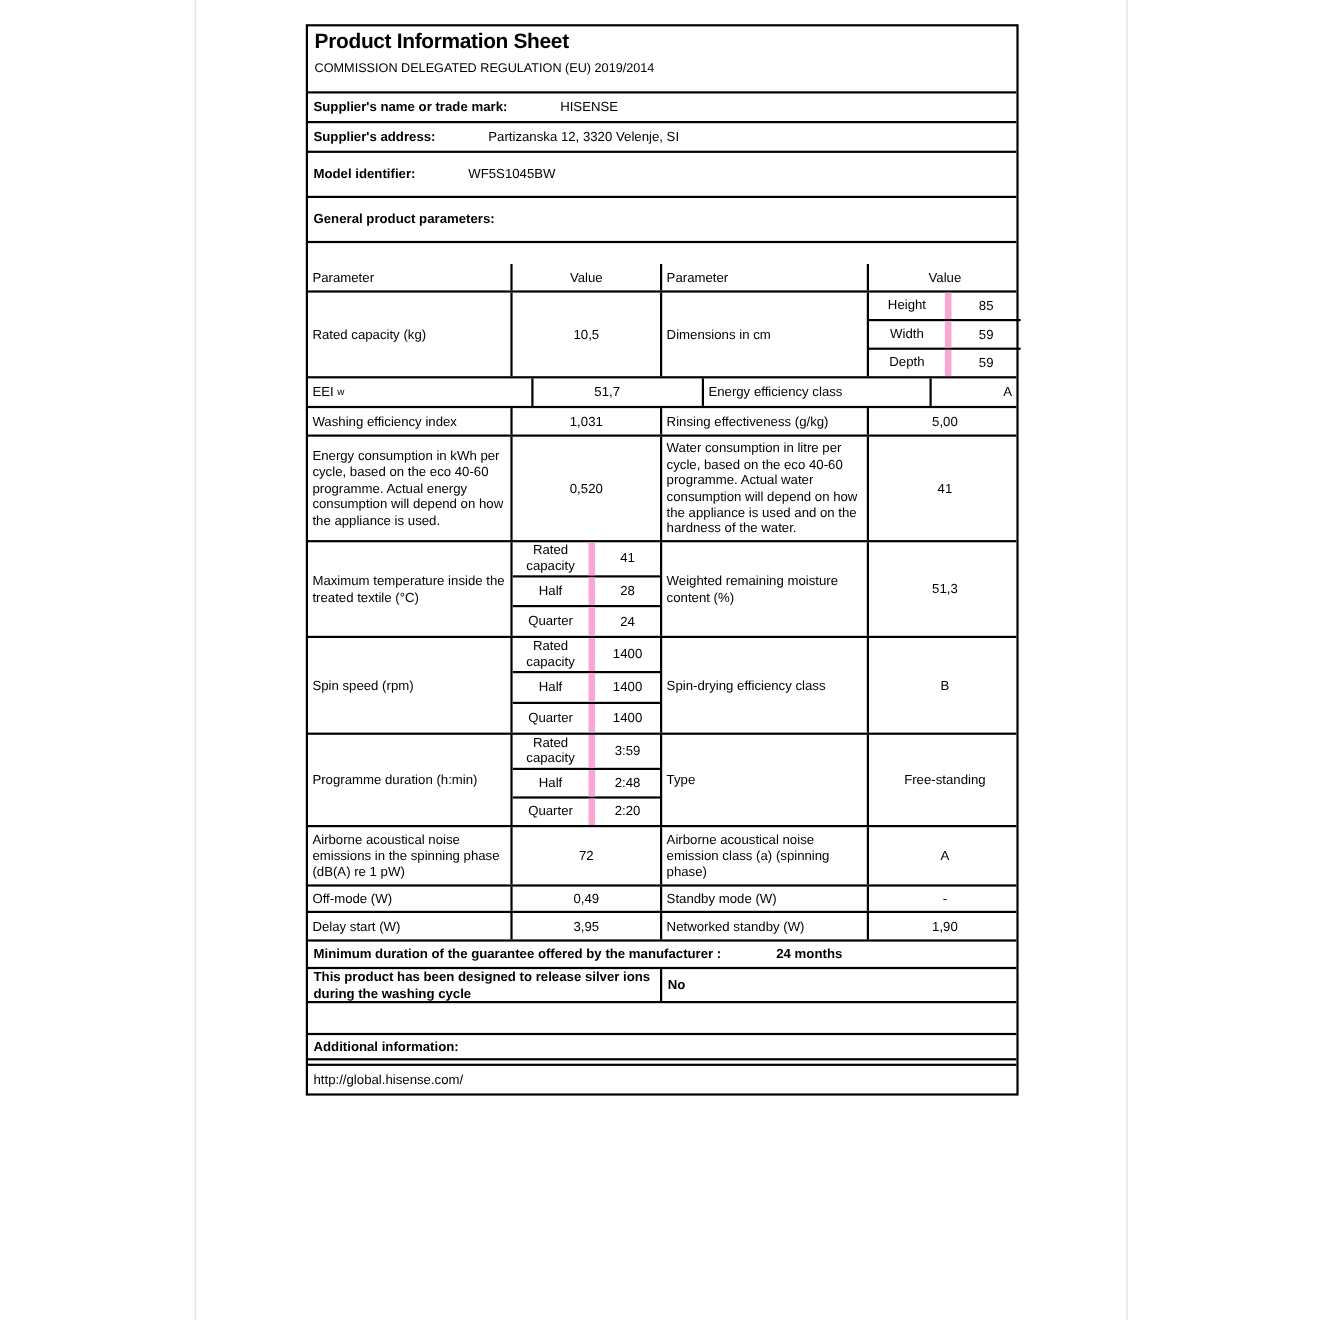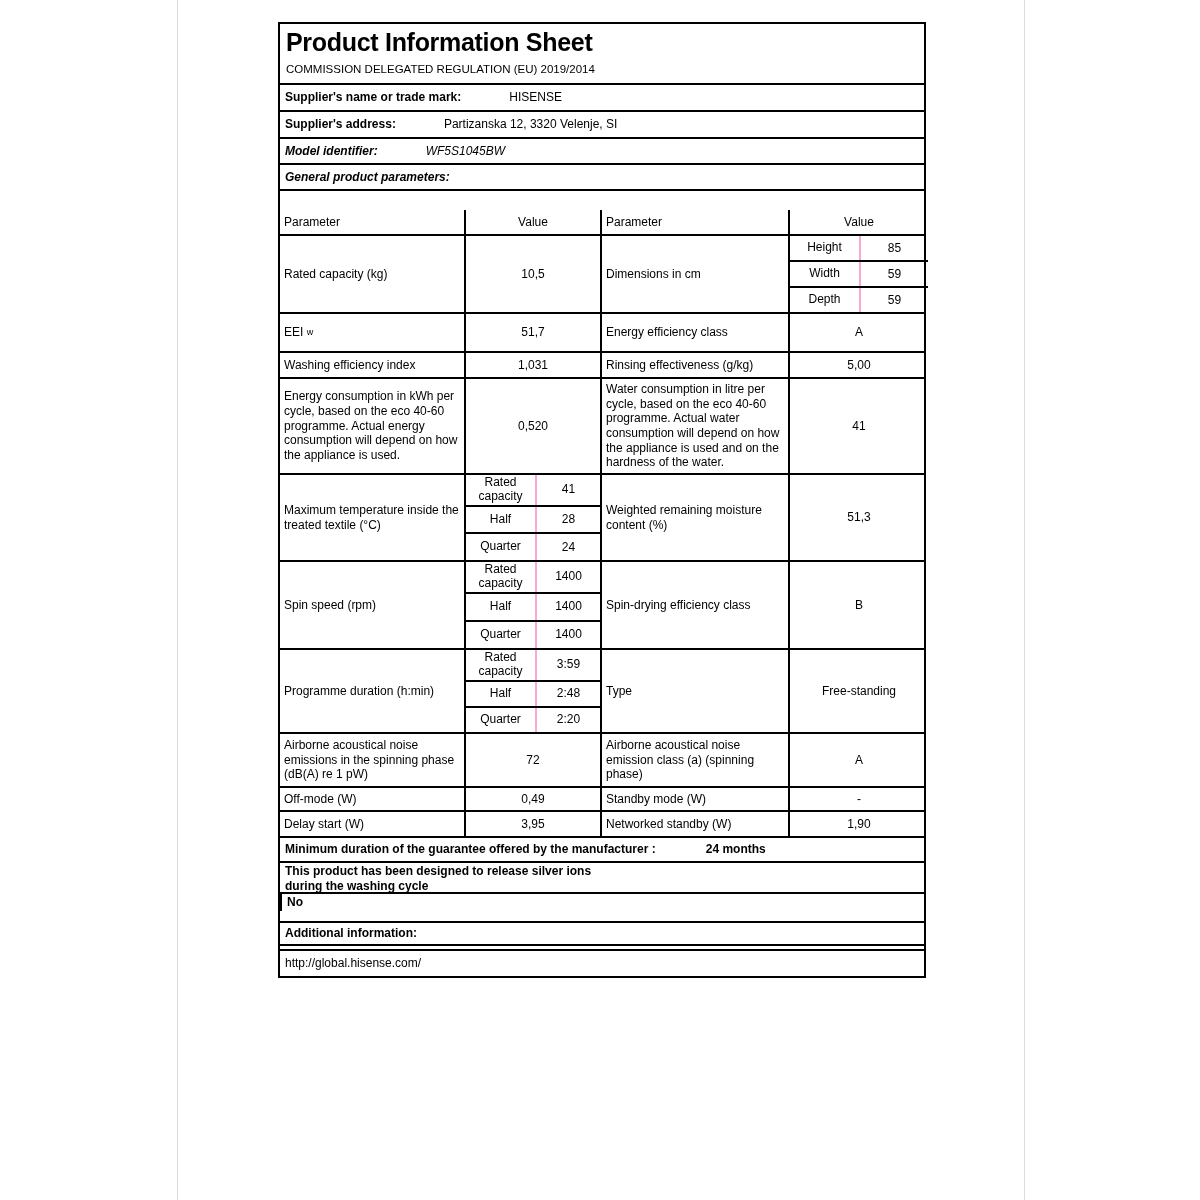--- a/index.html
+++ b/index.html
@@ -26,41 +26,41 @@
   .c2{width:136px;flex:none;padding:0;}
   .c3{width:188px;flex:none;}
   .c4{width:140px;flex:none;padding:0;}
   .c2 > .inner, .c4 > .inner{width:100%;height:100%;display:flex;align-items:center;justify-content:center;padding:1px 4px;box-sizing:border-box;text-align:center;}
 
   
   .subtable{display:flex;flex-direction:column;width:100%;height:100%;}
   .subrow{flex:1;display:flex;border-bottom:2px solid #000;box-sizing:border-box;}
   .subrow:last-child{border-bottom:none;}
   .sublabel{width:69px;flex:none;display:flex;align-items:center;justify-content:center;text-align:center;box-sizing:border-box;padding:1px 2px;line-height:1.15;}
-  .subvalue{flex:1;border-left:2px solid #f9a8d4;display:flex;align-items:center;justify-content:center;text-align:left;box-sizing:border-box;padding:1px 2px;}
+  .subvalue{flex:1;border-left:6px solid #f9a8d4;display:flex;align-items:center;justify-content:center;text-align:left;box-sizing:border-box;padding:1px 2px;}
 
   
   #title-block{height:61px;display:block;padding:4px 6px;box-sizing:border-box;}
-  #title-block .big{font-size:25px;font-weight:bold;letter-spacing:-0.3px;line-height:1.15;}
+  #title-block .big{font-size:19px;font-weight:bold;letter-spacing:-0.3px;line-height:1.15;}
   #title-block .sub{font-size:11.5px;margin-top:5px;}
   .hrow{height:27px;}
-  .hrow2{height:26px;font-style:italic;}
+  .hrow2{height:41px;}
   #row-header{height:26px;margin-top:19px;}
   #row-capacity{height:78px;}
-  #row-eei{height:39px;}
+  #row-eei{height:27px;gap:19px;}
   #row-washing{height:26px;}
   #row-energy{height:96px;}
   #row-maxtemp{height:87px;}
   #row-spin{height:88px;}
   #row-duration{height:84px;}
   #row-airborne{height:54px;}
   #row-offmode{height:24px;}
   #row-delay{height:26px;}
   #row-guarantee{height:25px;}
-  #row-silver{height:31px;flex-direction:column;}
+  #row-silver{height:31px;}
   #row-empty{height:29px;}
   #row-addinfo{height:23px;}
   #row-spacer{height:5px;}
   #row-url{height:25px;}
 
   .full-cell{flex:1;display:flex;align-items:center;padding:1px 5px;box-sizing:border-box;gap:40px;}
   .kv-gap{margin-left:8px;font-weight:normal;}
   .kv-gap-bold{margin-left:10px;font-weight:bold;}
   .silver-left{width:320px;flex:none;display:flex;align-items:center;padding:1px 5px;box-sizing:border-box;line-height:1.2;}
   .silver-right{flex:1;border-left:2px solid #000;display:flex;align-items:center;padding:1px 5px;box-sizing:border-box;}

